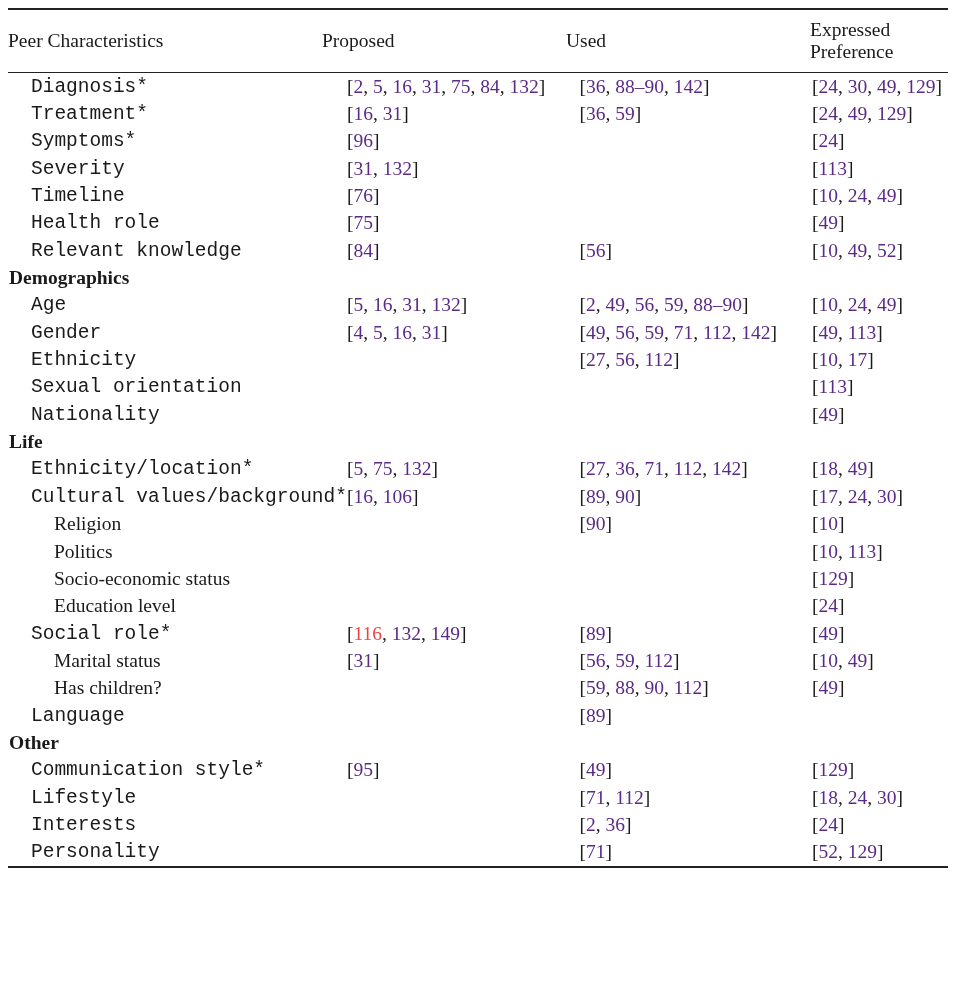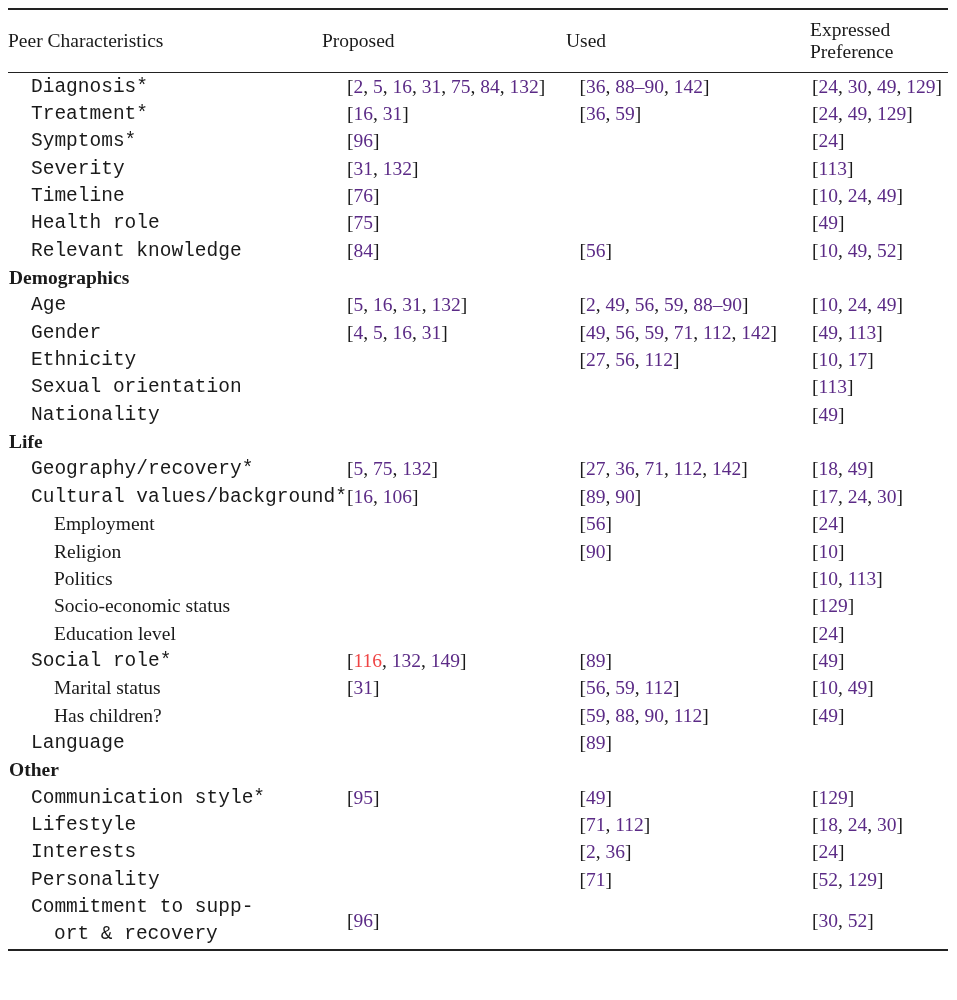--- a/index.html
+++ b/index.html
@@ -129,38 +129,32 @@
         <tr>
           <td class="l1">Nationality</td>
           <td></td>
           <td></td>
           <td><span>[</span><span class="ref" style="color: rgb(91, 42, 134);">49</span><span>]</span></td>
         </tr>
         <tr class="section">
           <td class="label" colspan="4">Life</td>
         </tr>
         <tr>
-          <td class="l1">Geography/recovery*</td>
+          <td class="l1">Ethnicity/location*</td>
           <td><span>[</span><span class="ref" style="color: rgb(91, 42, 134);">5</span><span>, </span><span class="ref" style="color: rgb(91, 42, 134);">75</span><span>, </span><span class="ref" style="color: rgb(91, 42, 134);">132</span><span>]</span></td>
           <td><span>[</span><span class="ref" style="color: rgb(91, 42, 134);">27</span><span>, </span><span class="ref" style="color: rgb(91, 42, 134);">36</span><span>, </span><span class="ref" style="color: rgb(91, 42, 134);">71</span><span>, </span><span class="ref" style="color: rgb(91, 42, 134);">112</span><span>, </span><span class="ref" style="color: rgb(91, 42, 134);">142</span><span>]</span></td>
           <td><span>[</span><span class="ref" style="color: rgb(91, 42, 134);">18</span><span>, </span><span class="ref" style="color: rgb(91, 42, 134);">49</span><span>]</span></td>
         </tr>
         <tr>
           <td class="l1">Cultural values/background*</td>
           <td><span>[</span><span class="ref" style="color: rgb(91, 42, 134);">16</span><span>, </span><span class="ref" style="color: rgb(91, 42, 134);">106</span><span>]</span></td>
           <td><span>[</span><span class="ref" style="color: rgb(91, 42, 134);">89</span><span>, </span><span class="ref" style="color: rgb(91, 42, 134);">90</span><span>]</span></td>
           <td><span>[</span><span class="ref" style="color: rgb(91, 42, 134);">17</span><span>, </span><span class="ref" style="color: rgb(91, 42, 134);">24</span><span>, </span><span class="ref" style="color: rgb(91, 42, 134);">30</span><span>]</span></td>
         </tr>
         <tr>
-          <td class="l2">Employment</td>
-          <td></td>
-          <td><span>[</span><span class="ref" style="color: rgb(91, 42, 134);">56</span><span>]</span></td>
-          <td><span>[</span><span class="ref" style="color: rgb(91, 42, 134);">24</span><span>]</span></td>
-        </tr>
-        <tr>
           <td class="l2">Religion</td>
           <td></td>
           <td><span>[</span><span class="ref" style="color: rgb(91, 42, 134);">90</span><span>]</span></td>
           <td><span>[</span><span class="ref" style="color: rgb(91, 42, 134);">10</span><span>]</span></td>
         </tr>
         <tr>
           <td class="l2">Politics</td>
           <td></td>
           <td></td>
           <td><span>[</span><span class="ref" style="color: rgb(91, 42, 134);">10</span><span>, </span><span class="ref" style="color: rgb(91, 42, 134);">113</span><span>]</span></td>
@@ -220,23 +214,17 @@
           <td class="l1">Interests</td>
           <td></td>
           <td><span>[</span><span class="ref" style="color: rgb(91, 42, 134);">2</span><span>, </span><span class="ref" style="color: rgb(91, 42, 134);">36</span><span>]</span></td>
           <td><span>[</span><span class="ref" style="color: rgb(91, 42, 134);">24</span><span>]</span></td>
         </tr>
         <tr>
           <td class="l1">Personality</td>
           <td></td>
           <td><span>[</span><span class="ref" style="color: rgb(91, 42, 134);">71</span><span>]</span></td>
           <td><span>[</span><span class="ref" style="color: rgb(91, 42, 134);">52</span><span>, </span><span class="ref" style="color: rgb(91, 42, 134);">129</span><span>]</span></td>
-        </tr>
-        <tr class="multi">
-          <td class="l1"><span class="label-wrap"><span>Commitment to supp-</span><br><span class="cont">ort &amp; recovery</span></span></td>
-          <td><span>[</span><span class="ref" style="color: rgb(91, 42, 134);">96</span><span>]</span></td>
-          <td></td>
-          <td><span>[</span><span class="ref" style="color: rgb(91, 42, 134);">30</span><span>, </span><span class="ref" style="color: rgb(91, 42, 134);">52</span><span>]</span></td>
         </tr>
       </tbody>
   </table>
   <div class="rule-bot"></div>
 </div>
 
 </body></html>

